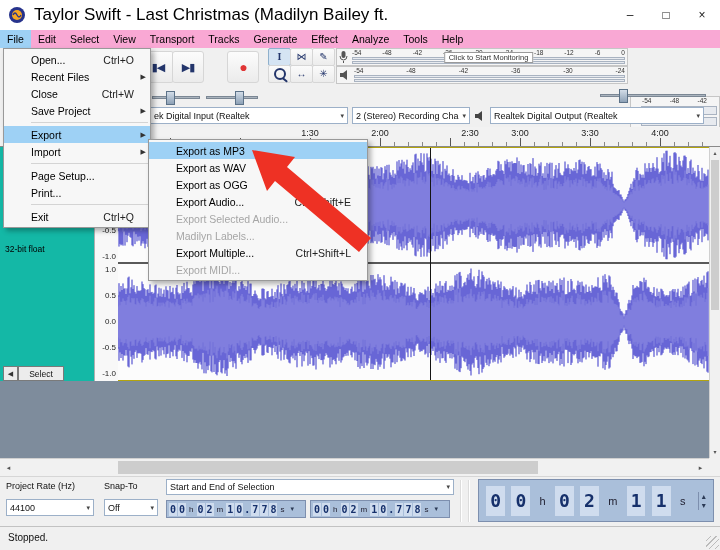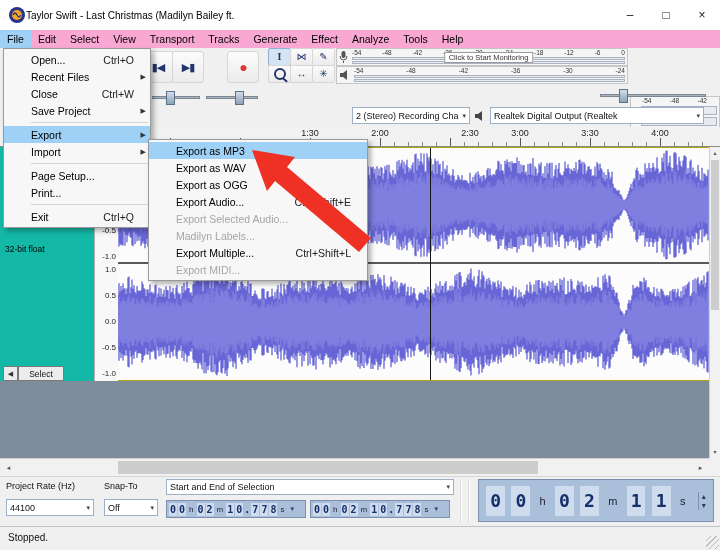--- a/index.html
+++ b/index.html
@@ -3,21 +3,21 @@
 <meta charset="utf-8">
 <style>
   html,body{margin:0;padding:0;background:#555;}
   #app{position:relative;width:720px;height:550px;background:#f0f0f0;
        font-family:"Liberation Sans",sans-serif;overflow:hidden;
        box-shadow:inset 0 0 0 1px #6f6f6f;}
   .abs{position:absolute;}
   
   .titlebar{left:0;top:0;width:720px;height:30px;background:#ffffff;display:flex;align-items:center;}
   .app-icon{margin-left:8px;width:18px;height:18px;}
-  .title{font-size:10px;color:#000;white-space:nowrap;}
+  .title{margin-left:8px;font-size:17px;color:#000;white-space:nowrap;}
   .winbtns{margin-left:auto;display:flex;height:30px;}
   .winbtn{width:36px;height:30px;display:flex;align-items:center;justify-content:center;font-size:12px;color:#222;}
   
   .menubar{left:0;top:30px;width:720px;height:18px;background:#f9a8d4;display:flex;border-bottom:1px solid #e4e4e4;}
   .mb-item{padding:0 7px;font-size:10.5px;line-height:18px;color:#000;}
   .mb-item.active{background:var(--menu-highlight);}
   
   #toolzone{left:0;top:48px;width:720px;height:79px;background:#f0f0f0;}
   .tbtn{position:absolute;width:30px;height:30px;border:1px solid #d6d6d6;border-radius:3px;
         background:linear-gradient(#fcfcfc,#ebebeb);display:flex;align-items:center;justify-content:center;}
@@ -284,20 +284,23 @@
         <div class="ebtn" style="margin-left: 12px;">
           <span class="gl" style="color: rgb(31, 140, 31);">▶</span>
         </div>
       </div>
 
     <div class="slider" style="left:600px;top:40px;width:106px;">
       <div class="trk"></div>
         <div class="th" style="left:18%;"></div>
     </div>
 
+    <div class="combo" style="left:150px;top:59px;width:198px;">
+      <span class="cv">ek Digital Input (Realtek</span>
+    </div>
     <div class="combo" style="left:352px;top:59px;width:118px;">
       <span class="cv">2 (Stereo) Recording Chann</span>
     </div>
     <svg class="abs" style="left:474px;top:61px;" width="11" height="14">
       <polygon points="1,5 4,5 8,2 8,12 4,9 1,9" fill="#444"></polygon>
     </svg>
     <div class="combo" style="left:490px;top:59px;width:214px;">
       <span class="cv">Realtek Digital Output (Realtek</span>
     </div>
   <div class="tbtn" style="left: 52px; top: 3px;">

